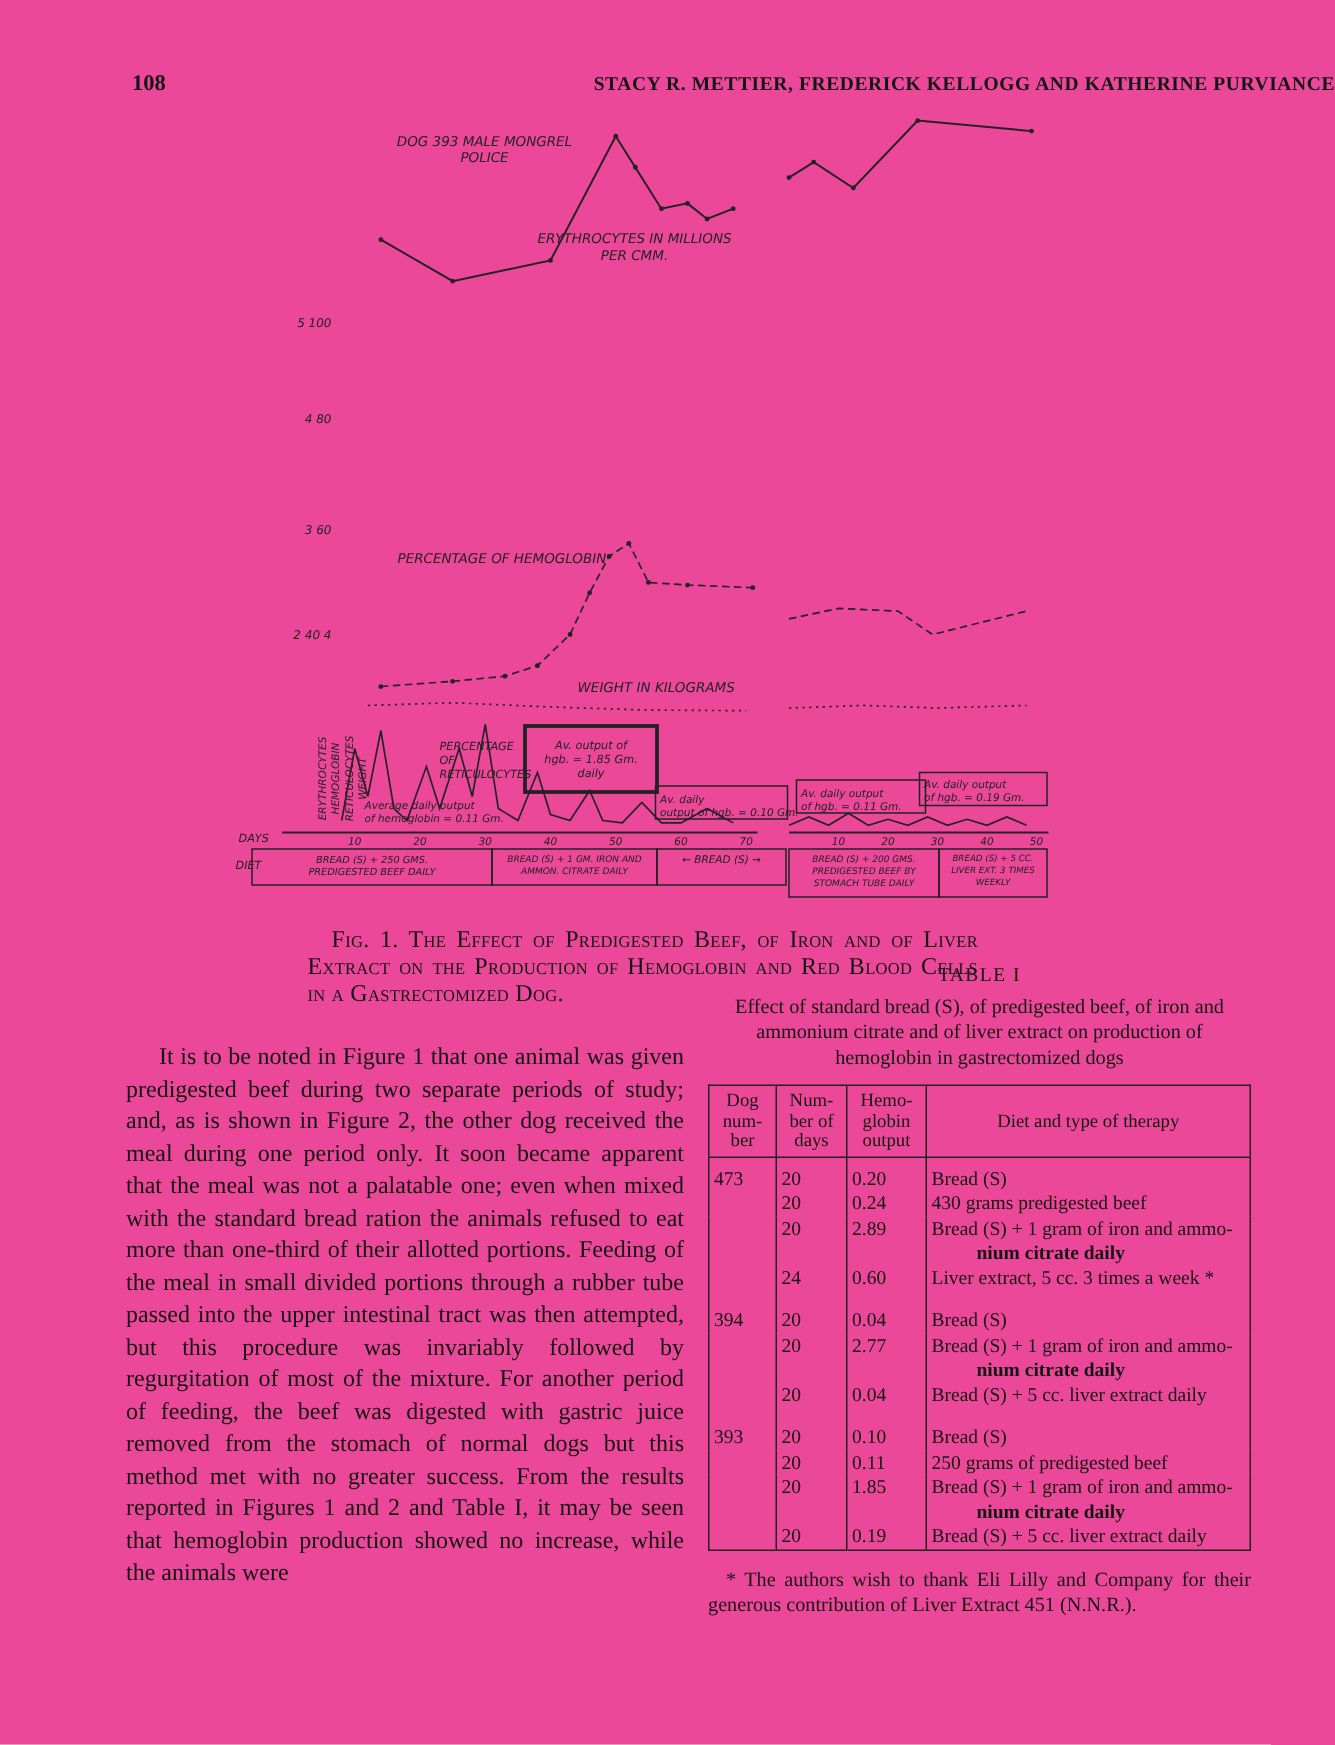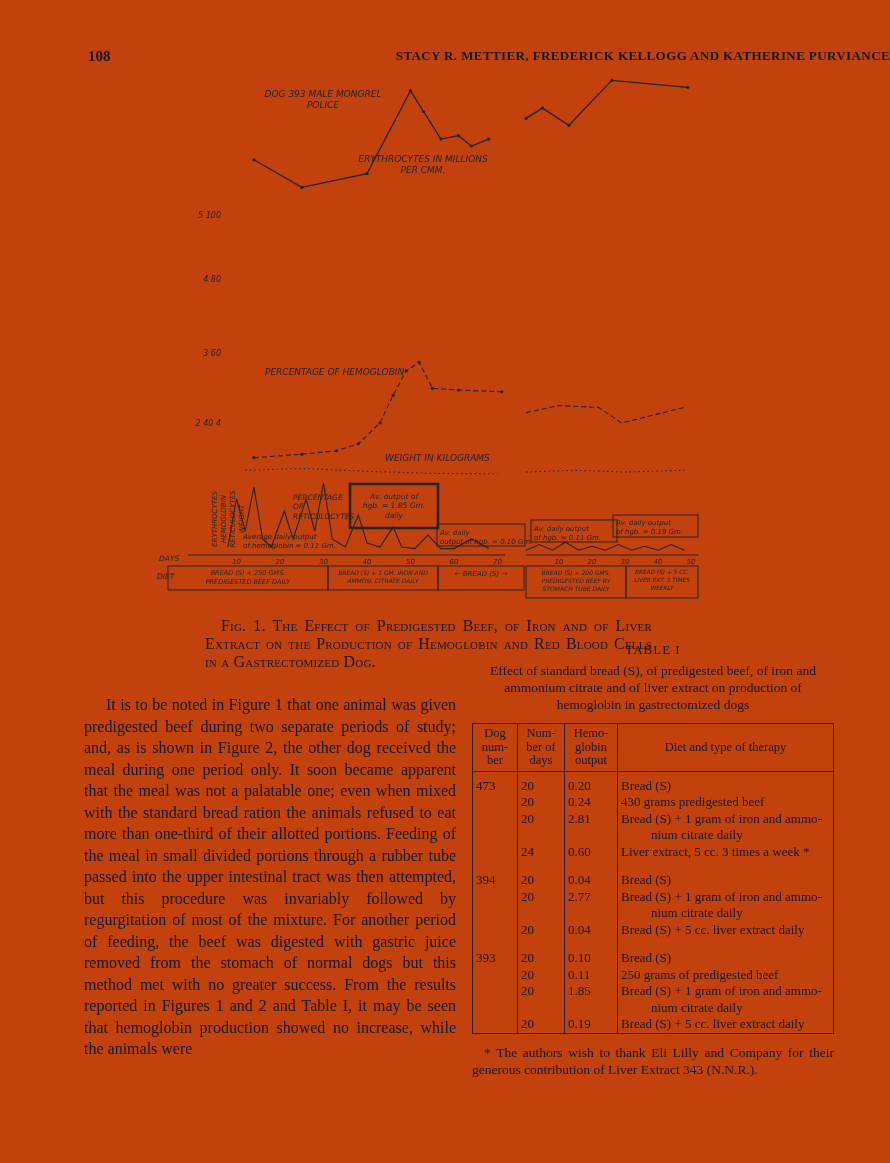--- a/index.html
+++ b/index.html
@@ -1,18 +1,18 @@
 <!DOCTYPE html>
 <html><head>
 <meta charset="utf-8">
 <style>
   html,body{margin:0;padding:0;background:#d8d8d4;}
   .page{
     width:890px;height:1163px;position:relative;margin:0 auto;
-    background:#c2410c;color:#151515;
+    background:#ec4899;color:#151515;
     font-family:"Liberation Serif", serif;
     overflow:hidden;
   }
   
   .running-header{position:absolute;top:48px;left:0;right:0;height:20px;}
   .pagenum{position:absolute;left:88px;top:0;font-weight:bold;font-size:15px;}
   .runhead{display:block;text-align:right;padding-left:24px;font-weight:bold;font-size:13px;letter-spacing:.4px;}
   
   figure.fig1{position:absolute;top:72px;left:93px;margin:0;padding:0;width:620px;}
   figure.fig1 svg text{font-family:"DejaVu Sans",sans-serif;font-style:italic;fill:#222;}
@@ -26,21 +26,21 @@
   .table-label{text-align:center;font-size:13px;letter-spacing:1px;margin-bottom:4px;}
   .table-title{text-align:center;font-size:13.5px;line-height:17px;margin:0 4px 10px 4px;}
   table.t1{border-collapse:collapse;width:100%;border:1px solid #222;font-size:13px;}
   table.t1 th{font-weight:normal;font-size:12.5px;line-height:13.5px;padding:3px 2px;
     border-bottom:1px solid #222;text-align:center;vertical-align:middle;white-space:pre-line;}
   table.t1 td{vertical-align:top;padding:0 3px;line-height:16.5px;}
   .vr{border-right:1px solid #222;}
   .w-dog{width:40px}.w-days{width:42px}.w-hgb{width:48px}
   td.num{text-align:left;}
   td.diet div{white-space:nowrap;}
-  td.diet div.cont{padding-left:30px;}
+  td.diet div.cont{padding-left:30px;font-weight:bold;}
   tr.group-start td{padding-top:6px;}
   tr.spacer td{height:6px;}
   .footnote{margin-top:10px;font-size:13.5px;line-height:17px;text-align:justify;text-indent:12px;}
 </style>
 </head>
 <body>
 
 <div class="page">
 
   <div class="running-header">
@@ -190,21 +190,21 @@
               <td class="num vr"></td>
               <td class="num vr">20</td>
               <td class="num vr">0.24</td>
               <td class="diet">
                 <div>430 grams predigested beef</div>
               </td>
             </tr>
             <tr>
               <td class="num vr"></td>
               <td class="num vr">20</td>
-              <td class="num vr">2.81</td>
+              <td class="num vr">2.89</td>
               <td class="diet">
                 <div>Bread (S) + 1 gram of iron and ammo-</div>
                 <div class="cont">nium citrate daily</div>
               </td>
             </tr>
             <tr>
               <td class="num vr"></td>
               <td class="num vr">24</td>
               <td class="num vr">0.60</td>
               <td class="diet">
@@ -276,17 +276,17 @@
             <tr>
               <td class="num vr"></td>
               <td class="num vr">20</td>
               <td class="num vr">0.19</td>
               <td class="diet">
                 <div>Bread (S) + 5 cc. liver extract daily</div>
               </td>
             </tr>
           </tbody>
       </table>
-      <div class="footnote">* The authors wish to thank Eli Lilly and Company for their generous contribution of Liver Extract 343 (N.N.R.).</div>
+      <div class="footnote">* The authors wish to thank Eli Lilly and Company for their generous contribution of Liver Extract 451 (N.N.R.).</div>
     </div>
 
   </div>
 </div>
 
 </body></html>

